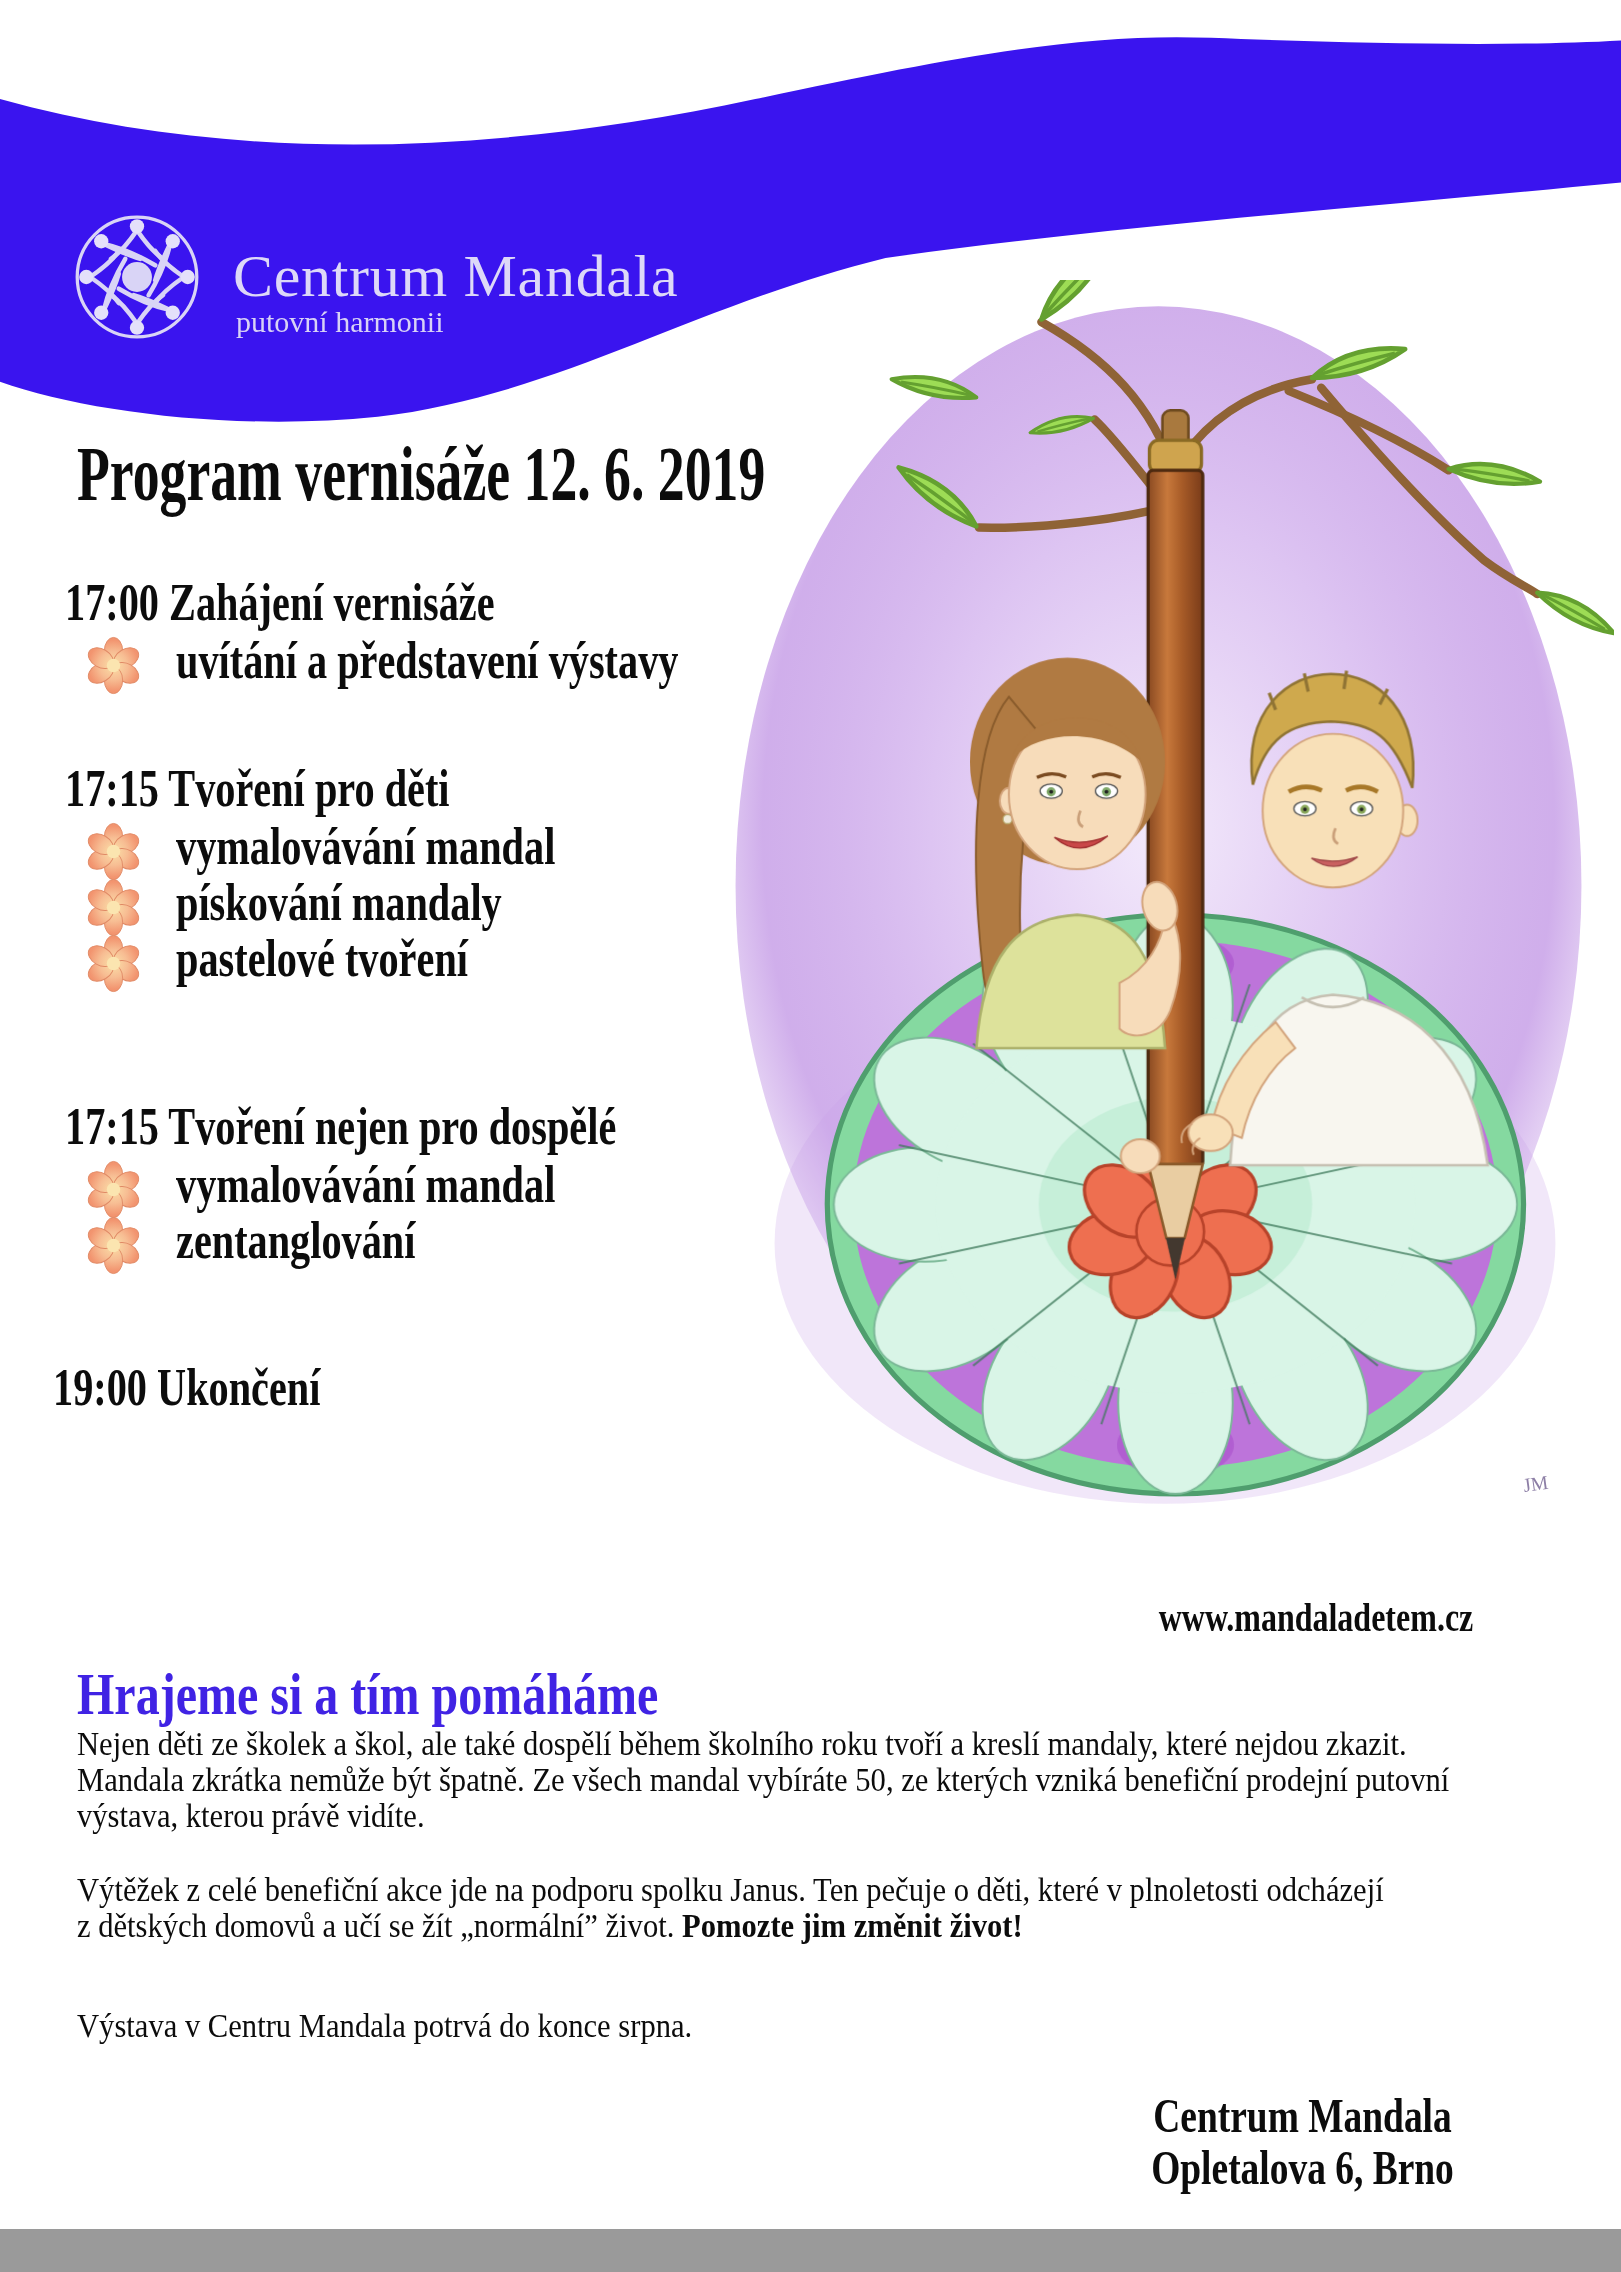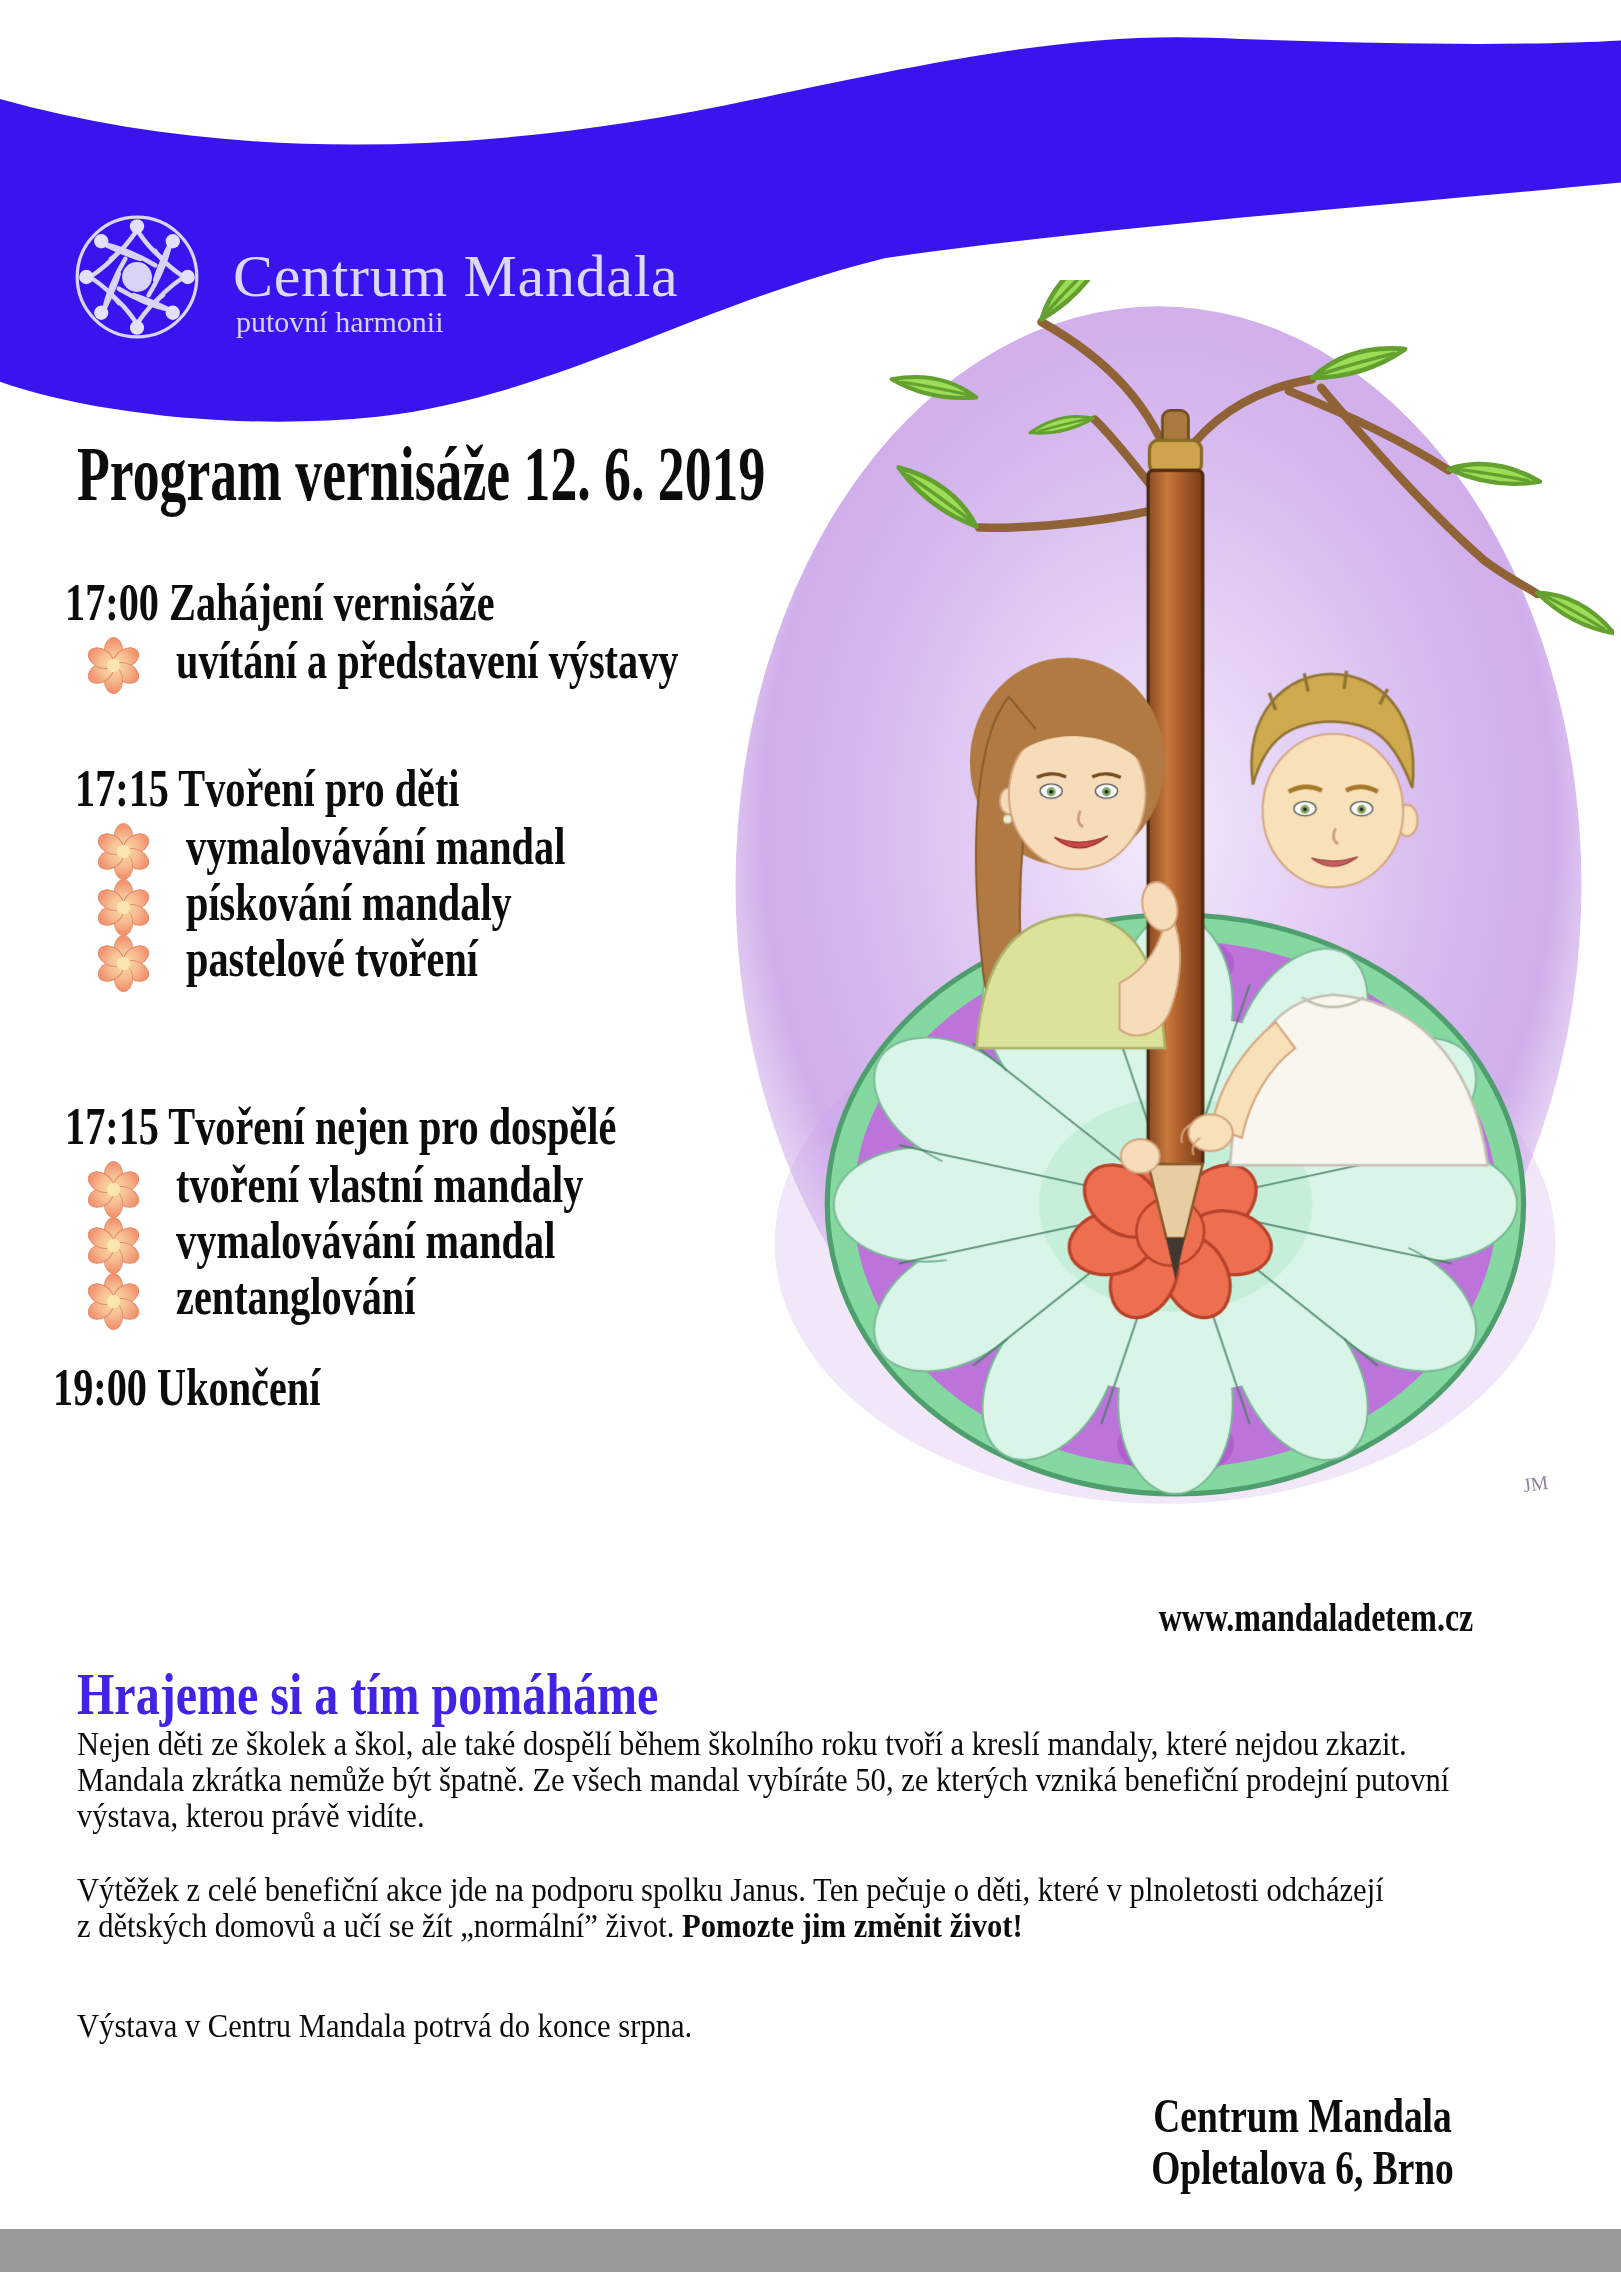--- a/index.html
+++ b/index.html
@@ -269,21 +269,21 @@
   <div class="abs sched" style="top:572px;">
     <div class="time">17:00 Zahájení vernisáže</div>
     <div class="row">
       <svg class="flower" viewBox="0 0 100 100">
           <use href="#flowerDef"></use>
         </svg>
       <span class="lbl">uvítání a představení výstavy</span>
     </div>
   </div>
 
-  <div class="abs sched" style="top:758px;margin-left:10px;">
+  <div class="abs sched" style="top:758px;">
     <div class="time">17:15 Tvoření pro děti</div>
     <div class="row">
       <svg class="flower" viewBox="0 0 100 100">
           <use href="#flowerDef"></use>
         </svg>
       <span class="lbl">vymalovávání mandal</span>
     </div>
     <div class="row">
       <svg class="flower" viewBox="0 0 100 100">
           <use href="#flowerDef"></use>
@@ -293,26 +293,20 @@
     <div class="row">
       <svg class="flower" viewBox="0 0 100 100">
           <use href="#flowerDef"></use>
         </svg>
       <span class="lbl">pastelové tvoření</span>
     </div>
   </div>
 
   <div class="abs sched" style="top:1096px;">
     <div class="time">17:15 Tvoření nejen pro dospělé</div>
-    <div class="row">
-      <svg class="flower" viewBox="0 0 100 100">
-          <use href="#flowerDef"></use>
-        </svg>
-      <span class="lbl">tvoření vlastní mandaly</span>
-    </div>
     <div class="row">
       <svg class="flower" viewBox="0 0 100 100">
           <use href="#flowerDef"></use>
         </svg>
       <span class="lbl">vymalovávání mandal</span>
     </div>
     <div class="row">
       <svg class="flower" viewBox="0 0 100 100">
           <use href="#flowerDef"></use>
         </svg>

